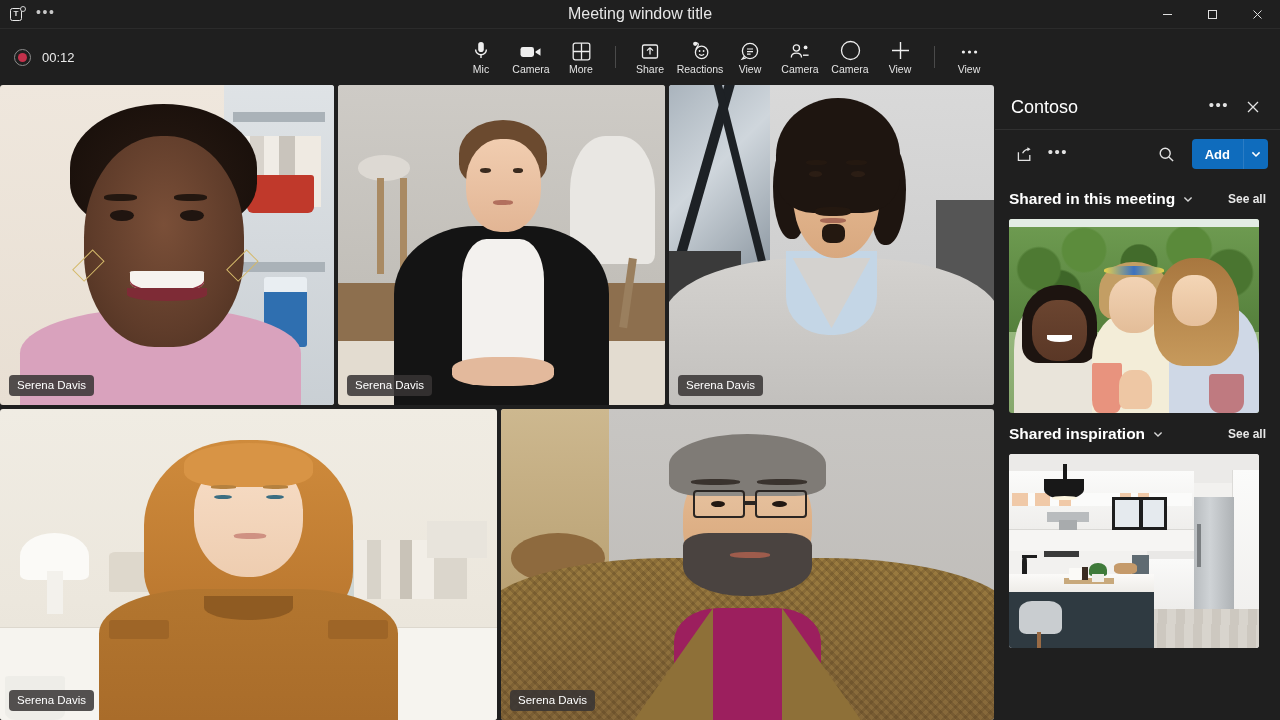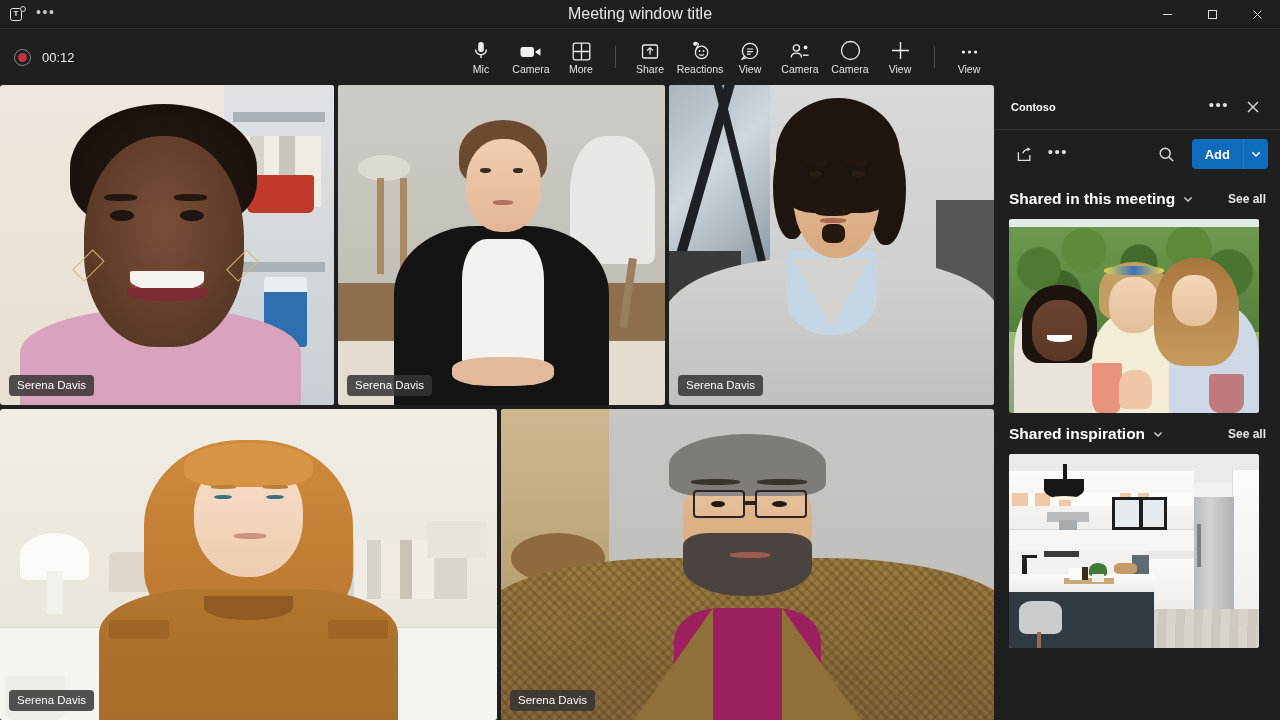--- a/index.html
+++ b/index.html
@@ -100,21 +100,21 @@
     width:286px; flex:0 0 286px;
     background:#1f1f1f;
     display:flex; flex-direction:column;
     border-left:1px solid #1f1f1f;
   }
   .p-head {
     height:45px; flex:0 0 45px;
     display:flex; align-items:center; padding:0 12px 0 16px;
     border-bottom:1px solid #303030;
   }
-  .p-title { font-size:11px; font-weight:bold; color:#fff; }
+  .p-title { font-size:18px; font-weight:normal; color:#fff; }
   .p-head-actions { margin-left:auto; display:flex; align-items:center; gap:4px; }
   .pbtn {
     width:30px; height:30px; border-radius:4px;
     display:flex; align-items:center; justify-content:center;
     color:#e2e2e2;
   }
   .pdots { font-size:15px; letter-spacing:1.5px; line-height:1; padding-bottom:6px; color:#e2e2e2; }
 
   .p-toolbar {
     height:48px; flex:0 0 48px;

